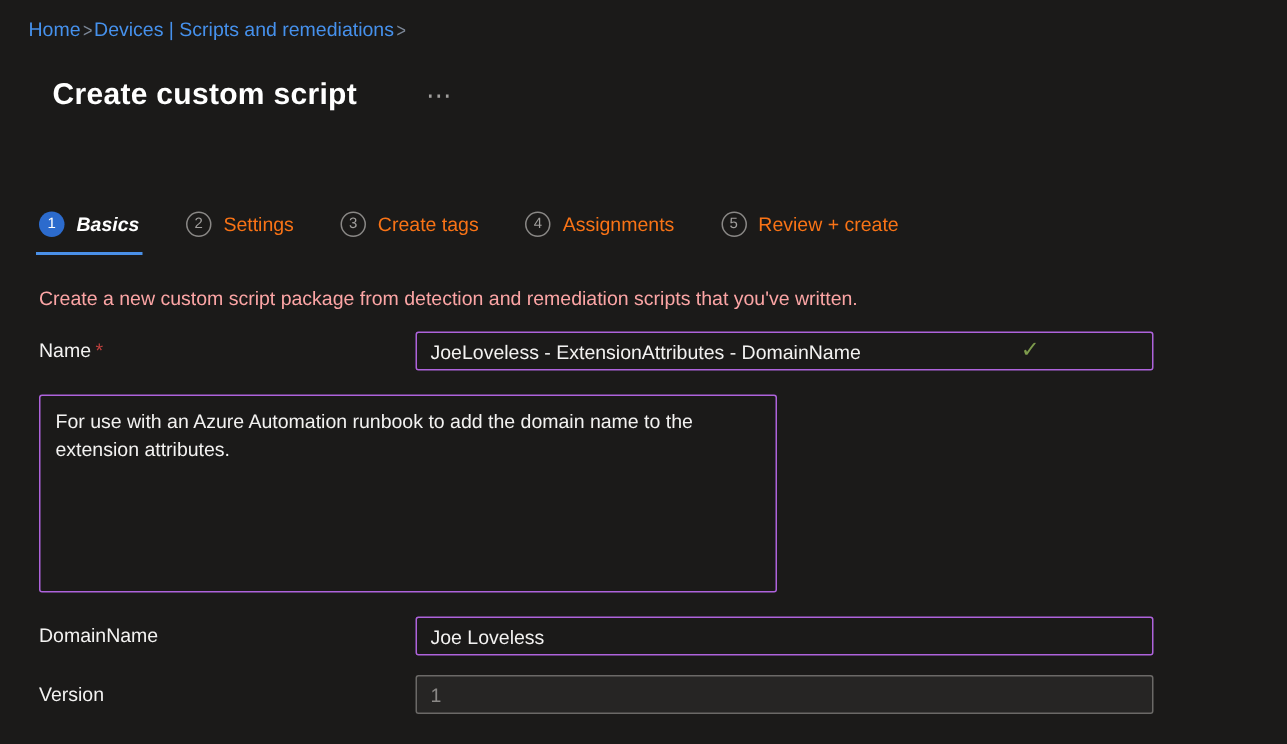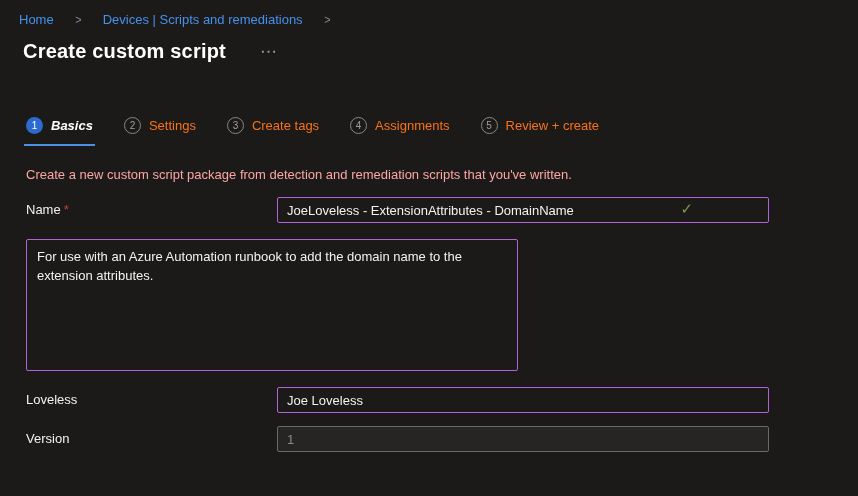--- a/index.html
+++ b/index.html
@@ -9,21 +9,21 @@
     font-family:"Liberation Sans", sans-serif;
     font-size:13px;
     color:#f3f2f1;
     overflow:hidden;
     position:relative;
   }
 
   
   .breadcrumb {
     padding:12px 0 0 19px;
-    display:flex; align-items:flex-end; gap:21px;
+    display:flex; align-items:flex-end; gap:1px;
     font-size:13px;
     white-space:nowrap;
   }
   .crumb-link { color:#4691ec; cursor:pointer; text-decoration:none; }
   .crumb-sep { color:#7c8797; font-size:12px; transform:scale(0.9,1.1); }
 
   
   .title-row { display:flex; align-items:center; margin:9px 0 0 19px; }
   .page-title { font-size:20px; font-weight:bold; color:#ffffff; letter-spacing:0.2px; }
   .more-button {
@@ -96,21 +96,21 @@
 <body>
 
 <nav class="breadcrumb">
   <a class="crumb-link">Home</a>
   <span class="crumb-sep">&gt;</span>
   <a class="crumb-link">Devices | Scripts and remediations</a>
   <span class="crumb-sep">&gt;</span>
 </nav>
 
 <div class="title-row">
-  <h1 class="page-title" style="margin:4px;">Create custom script</h1>
+  <h1 class="page-title" style="margin:16px;">Create custom script</h1>
   <span class="more-button">⋯</span>
 </div>
 
 <div class="steps">
   <div class="step active">
     <span class="step-circle">1</span>
     <span class="step-label">Basics</span>
   </div>
   <div class="step inactive">
     <span class="step-circle">2</span>
@@ -144,21 +144,21 @@
     </div>
   </div>
 
   <div class="form-row row-description">
     <div class="control">
       <textarea class="text-area" style="">For use with an Azure Automation runbook to add the domain name to the extension attributes.</textarea>
     </div>
   </div>
 
   <div class="form-row row-publisher">
-    <div class="form-label">Loveless</div>
+    <div class="form-label">DomainName</div>
     <div class="control">
       <input type="text" class="text-input" style="padding-right: 9px;" value="Joe Loveless">
     </div>
   </div>
 
   <div class="form-row row-version">
     <div class="form-label">Version</div>
     <div class="control">
       <input type="text" class="disabled-input" disabled="" value="1" style="">
     </div>

